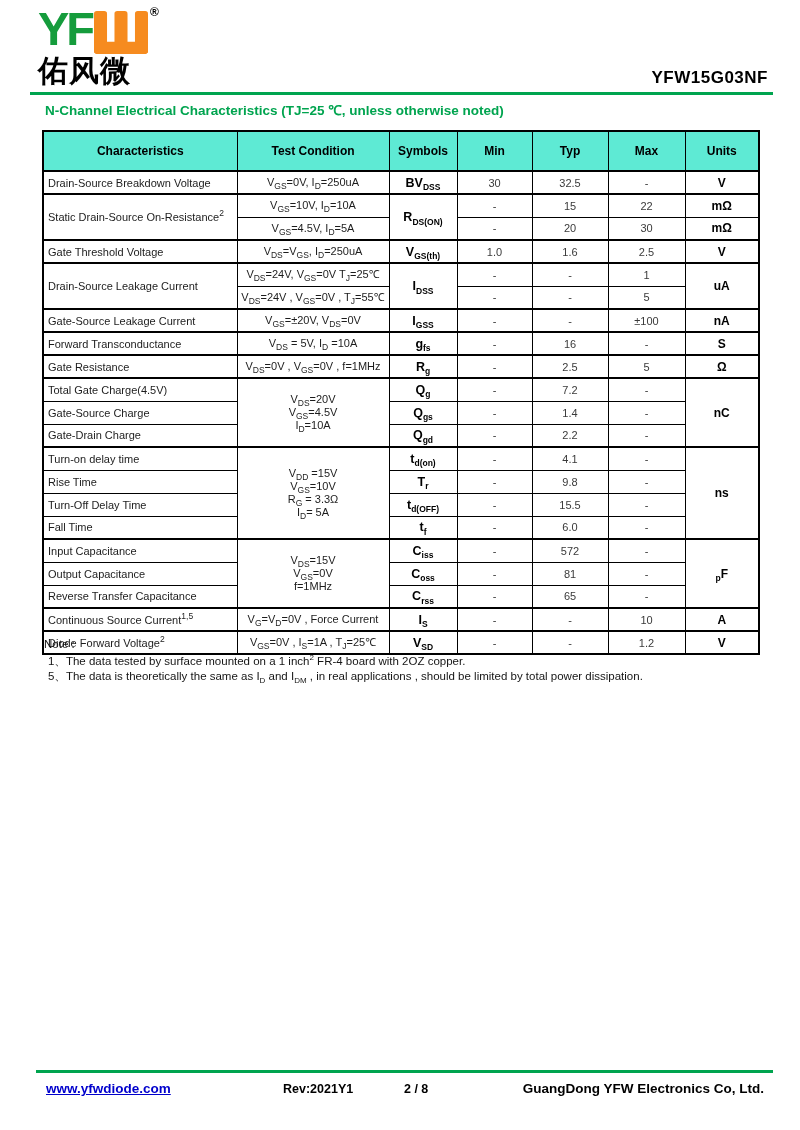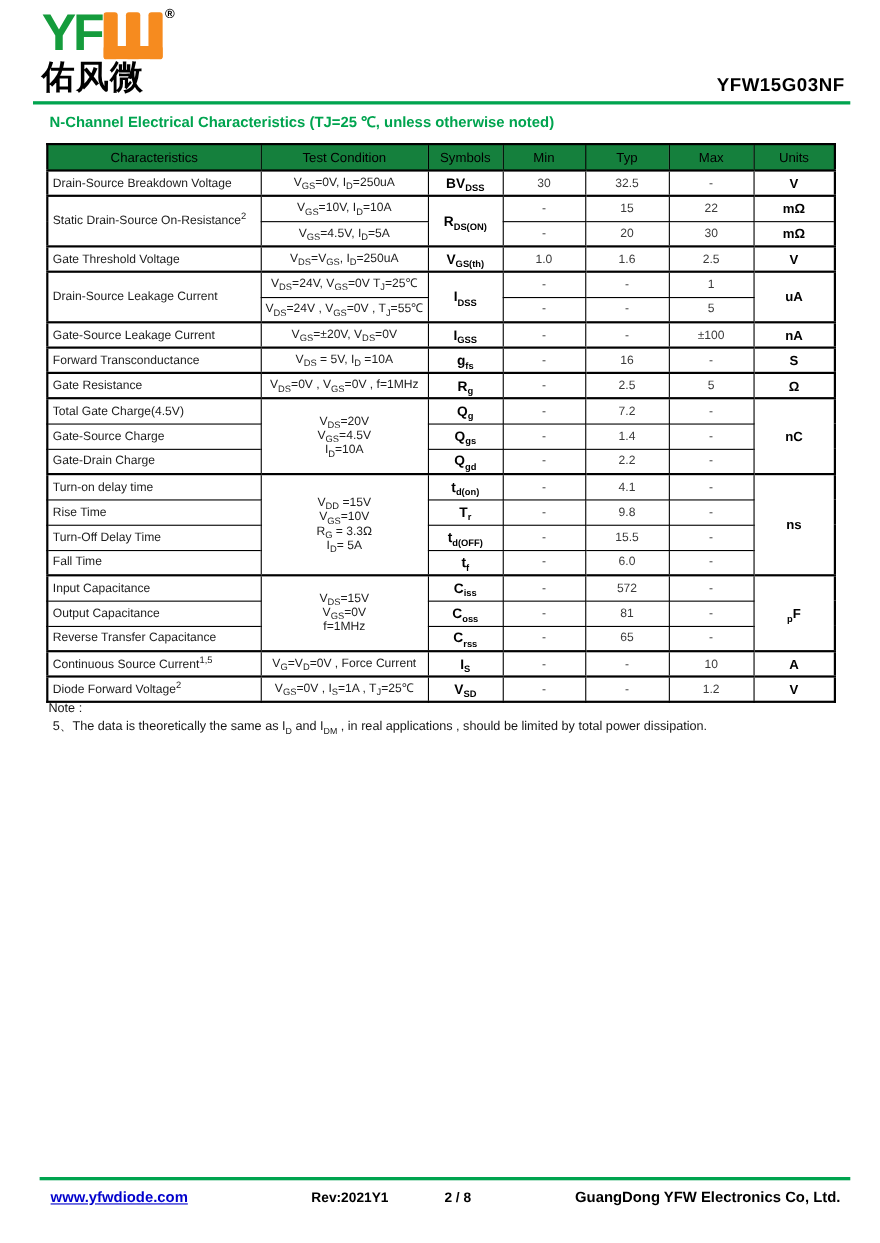--- a/index.html
+++ b/index.html
@@ -26,21 +26,21 @@
                letter-spacing:0.5px;}
   .header-rule{position:absolute;left:30px;right:27px;top:92px;height:3px;background:var(--green);}
 
   .section-title{position:absolute;left:45px;top:101px;margin:0;font-size:13.5px;
                  font-weight:bold;color:var(--green);}
 
   
   .char-table{position:absolute;left:42px;top:130px;width:716px;border-collapse:collapse;
               table-layout:fixed;border:2px solid #000;}
   .char-table th{border:1px solid #000;border-bottom:2px solid #000;font-size:12px;
-                 height:24px;padding:0 2px;font-weight:normal;background:#15803d;}
+                 height:40px;padding:0 2px;font-weight:bold;background:#5eead4;}
   .char-table td{border:1px solid #000;height:23px;padding:0 3px;text-align:center;
                  font-size:11px;vertical-align:middle;}
   .char-table tr.section td{border-top-width:2px;}
   .char-table td.char{text-align:left;padding-left:4px;color:#1c1c1c;}
   .char-table td.cond{white-space:pre-line;line-height:13px;color:#1c1c1c;}
   .char-table td.sym{font-weight:bold;font-size:12.5px;}
   .char-table td.val{color:#3a3a3a;}
   .char-table td.unit{font-weight:bold;font-size:12px;}
   .char-table sub{font-size:8.5px;line-height:0;margin-top:40px;}
   .char-table sup{font-size:8.5px;line-height:0;}
@@ -282,20 +282,21 @@
           <td class="val">-</td>
           <td class="val">1.2</td>
           <td class="unit">V</td>
         </tr>
       </tbody>
   </table>
 
   <div class="notes">
     <div class="note-label">Note :</div>
     <div>
+        <div class="note-item">1、The data tested by surface mounted on a 1 inch<sup>2</sup> FR-4 board with 2OZ copper.</div>
         <div class="note-item">5、The data is theoretically the same as I<sub>D</sub> and I<sub>DM</sub> , in real applications , should be limited by total power dissipation.</div>
       </div>
   </div>
 
   <div class="footer-rule"></div>
   <a class="footer-link">www.yfwdiode.com</a>
   <div class="footer-rev">Rev:2021Y1</div>
   <div class="footer-page">2 / 8</div>
   <div class="footer-company">GuangDong YFW Electronics Co, Ltd.</div>
 

